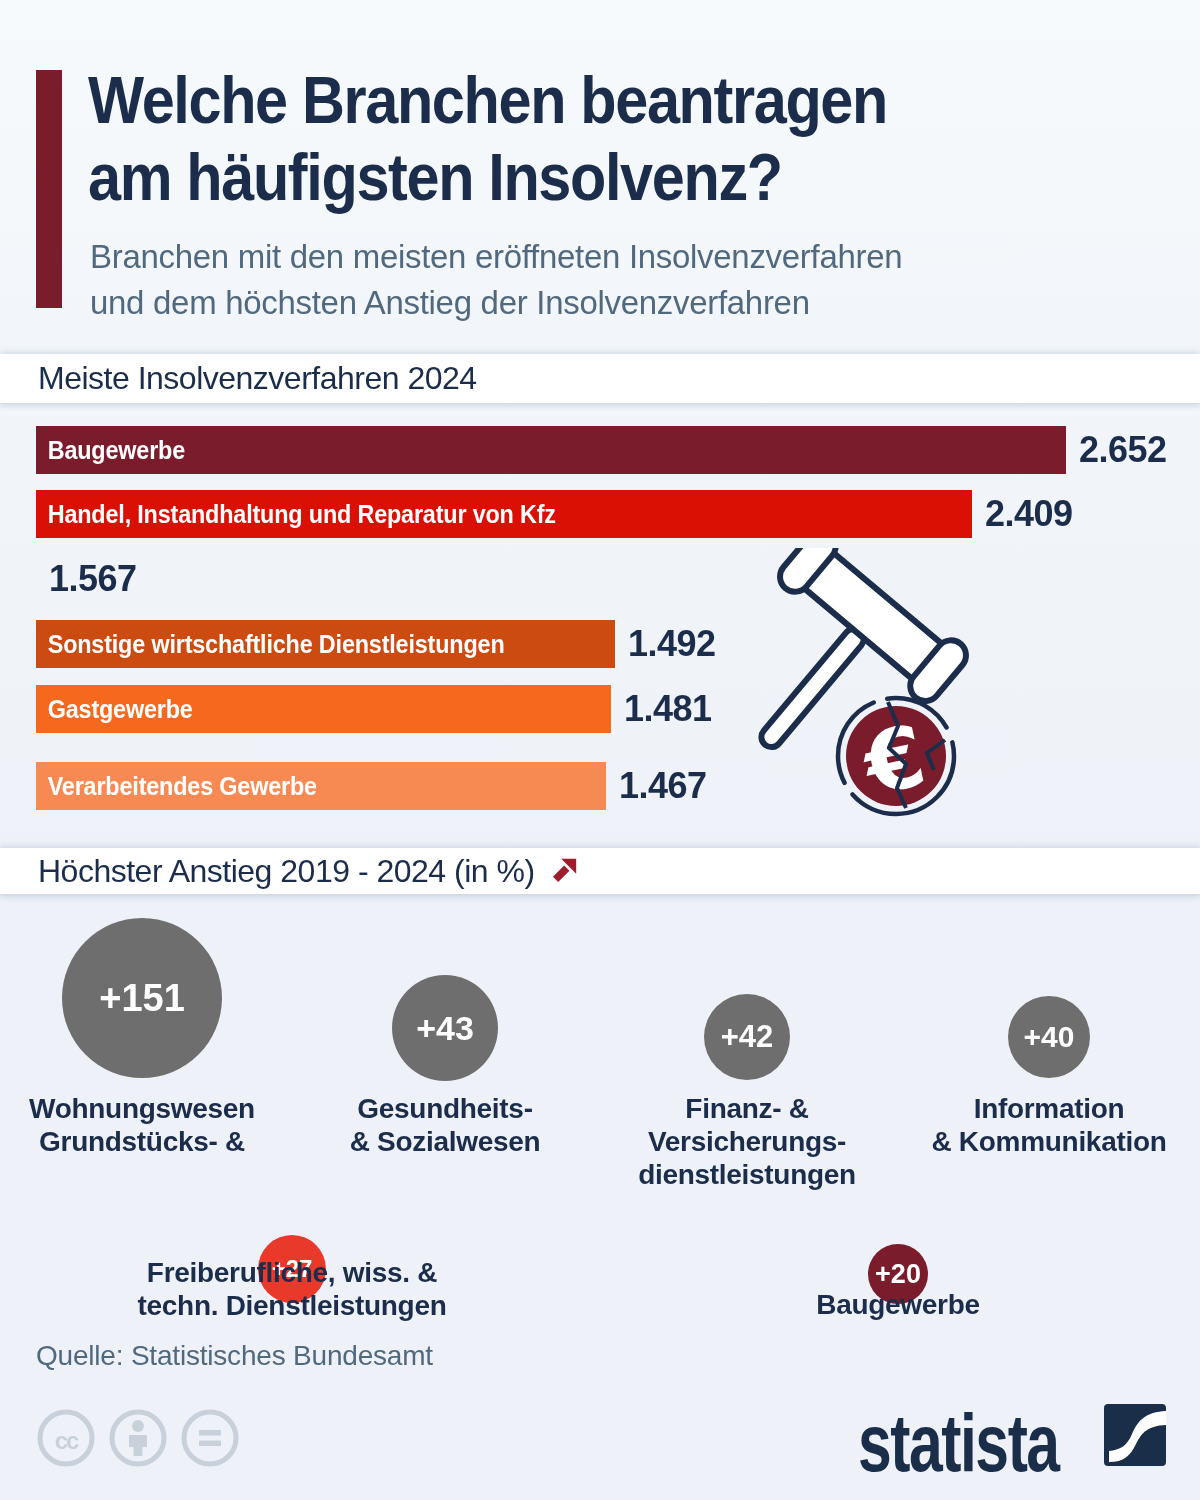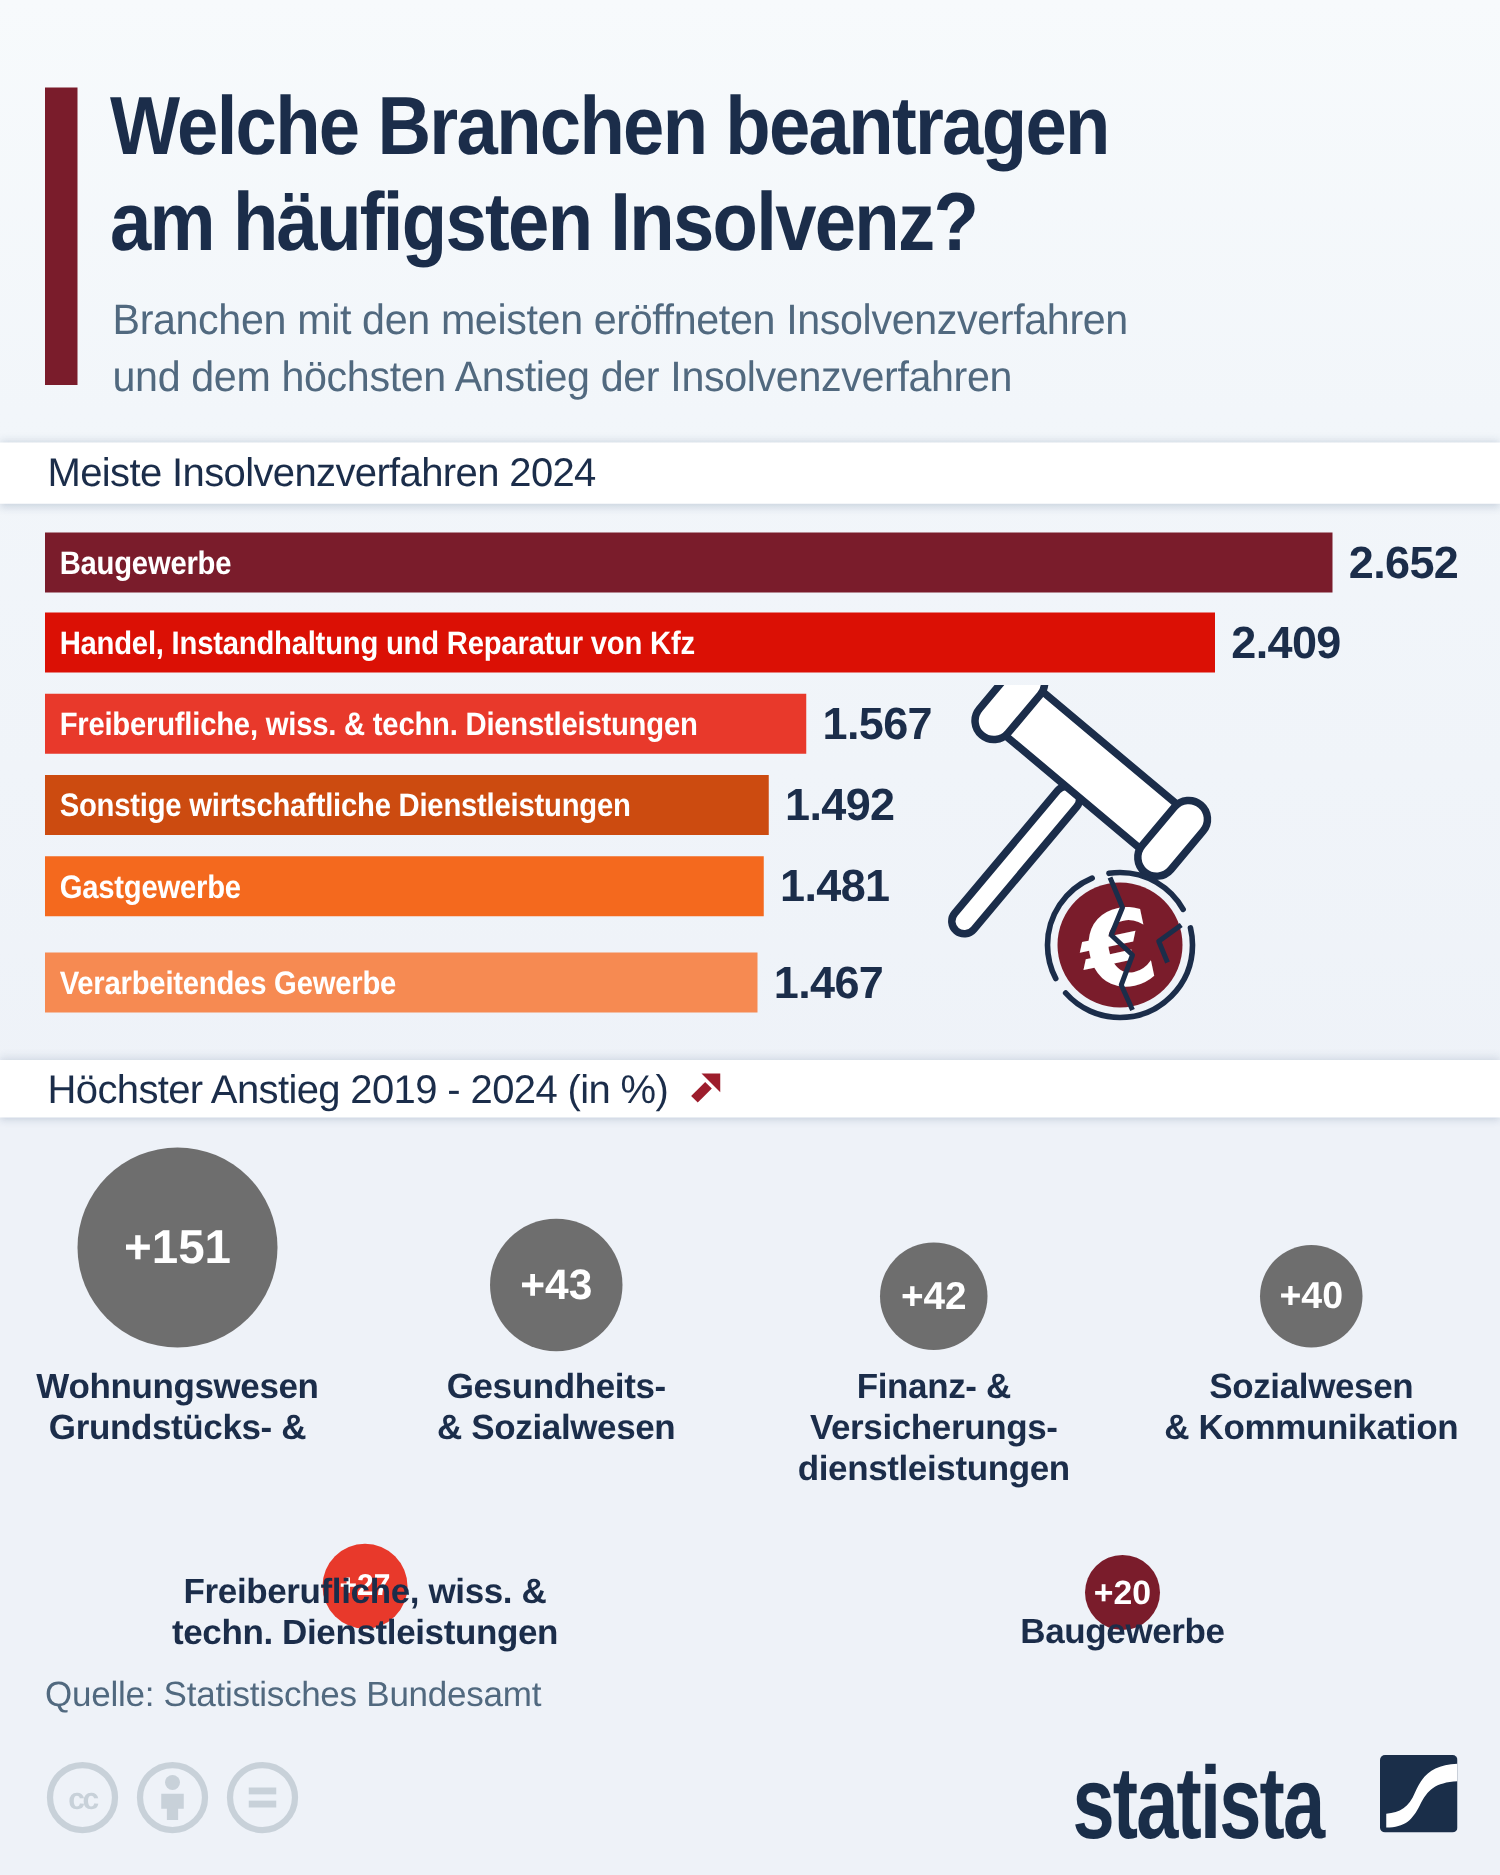--- a/index.html
+++ b/index.html
@@ -64,23 +64,20 @@
     </div>
     <span class="bar-value">2.652</span>
   </div>
   <div class="bar-row" style="top:490px">
     <div class="bar" style="width: 936px; background: rgb(219, 16, 5);">
       <span class="bar-label">Handel, Instandhaltung und Reparatur von Kfz</span>
     </div>
     <span class="bar-value">2.409</span>
   </div>
   <div class="bar-row" style="top:555px">
-    <div class="bar" style="width: 609px; background: rgb(232, 57, 43);">
-      <span class="bar-label">Freiberufliche, wiss. &amp; techn. Dienstleistungen</span>
-    </div>
     <span class="bar-value">1.567</span>
   </div>
   <div class="bar-row" style="top:620px">
     <div class="bar" style="width: 579px; background: rgb(204, 75, 16);">
       <span class="bar-label">Sonstige wirtschaftliche Dienstleistungen</span>
     </div>
     <span class="bar-value">1.492</span>
   </div>
   <div class="bar-row" style="top:685px">
     <div class="bar" style="width: 575px; background: rgb(244, 105, 30);">
@@ -147,21 +144,21 @@
   <div class="bub-label" style="left:445px; top:1092px">
     <div>Gesundheits-</div>
     <div>&amp; Sozialwesen</div>
   </div>
   <div class="bub-label" style="left:747px; top:1092px">
     <div>Finanz- &amp;</div>
     <div>Versicherungs-</div>
     <div>dienstleistungen</div>
   </div>
   <div class="bub-label" style="left:1049px; top:1092px">
-    <div>Sozialwesen</div>
+    <div>Information</div>
     <div>&amp; Kommunikation</div>
   </div>
   <div class="bub-label" style="left:292px; top:1256px">
     <div>Freiberufliche, wiss. &amp;</div>
     <div>techn. Dienstleistungen</div>
   </div>
   <div class="bub-label" style="left:898px; top:1288px">
     <div>Baugewerbe</div>
   </div>
 

